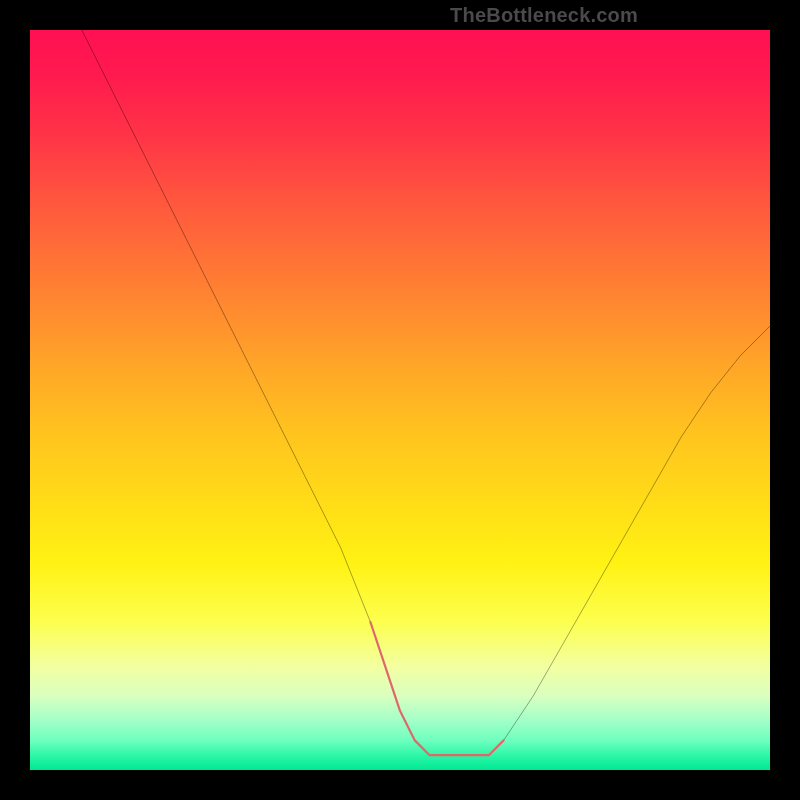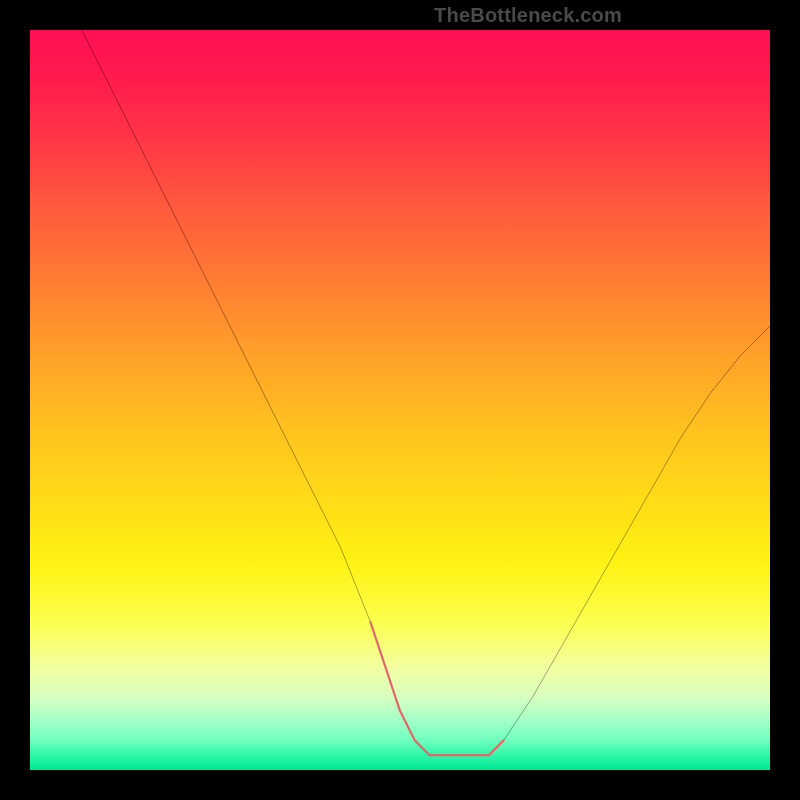--- a/index.html
+++ b/index.html
@@ -9,20 +9,21 @@
     height: 800px;
     background: #000;
     overflow: hidden;
     font-family: Arial, Helvetica, sans-serif;
   }
   .frame {
     position: relative;
     width: 632px;
     height: 800px;
     background: #000;
+    padding-left: 16px;
   }
   .watermark {
     position: absolute;
     top: 4px;
     right: 10px;
     color: #4a4a4a;
     font-size: 20px;
     font-weight: 600;
     z-index: 10;
     letter-spacing: 0.2px;

